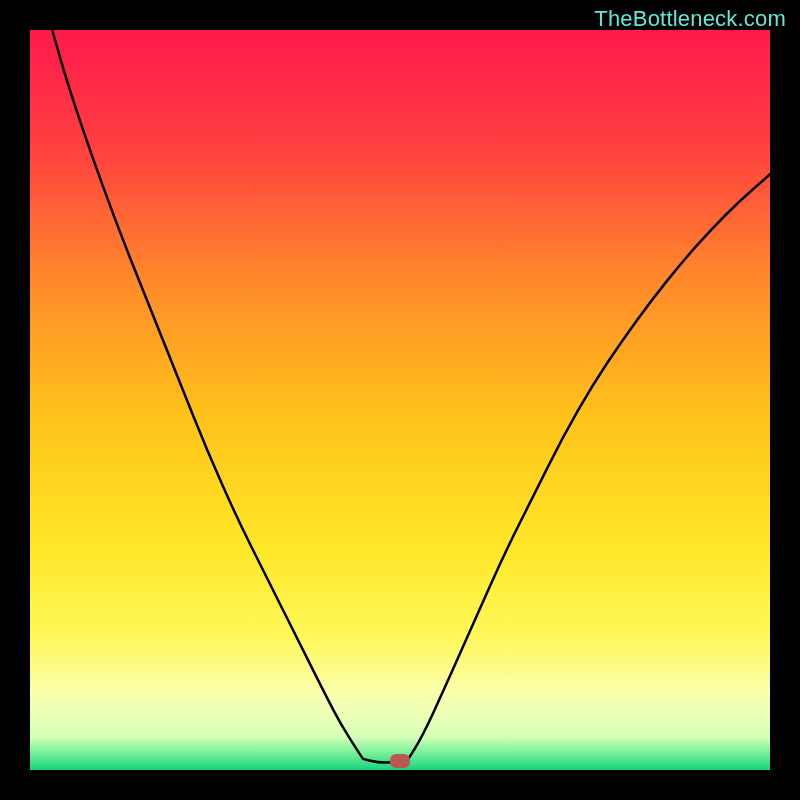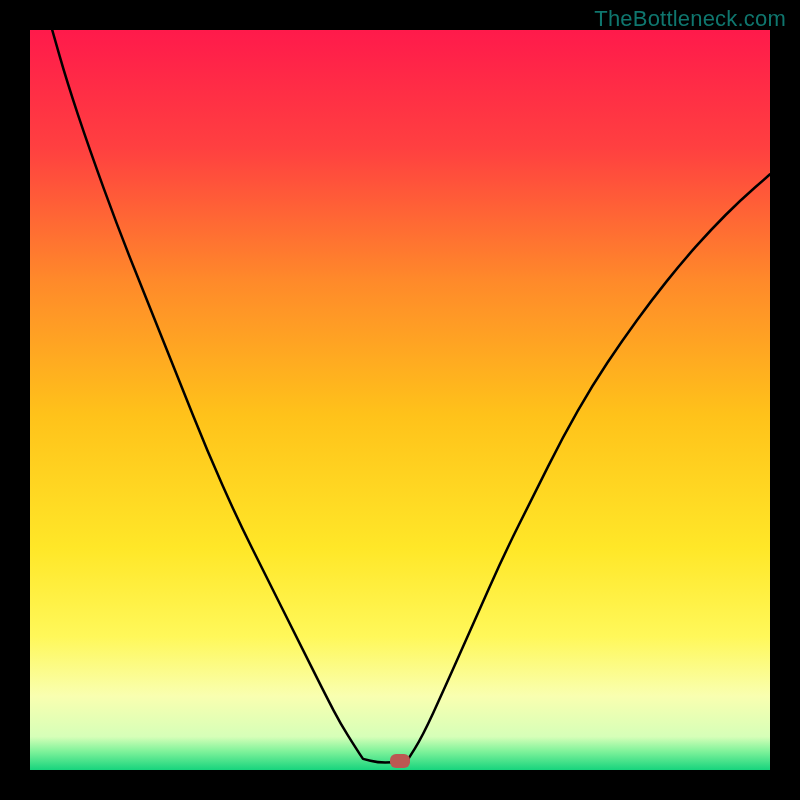--- a/index.html
+++ b/index.html
@@ -14,21 +14,21 @@
   .frame {
     position: relative;
     width: 800px;
     height: 800px;
     background: #000;
   }
   .watermark {
     position: absolute;
     top: 6px;
     right: 14px;
-    color: #0f766e;
+    color: #5eead4;
     font-size: 22px;
     font-weight: 500;
     letter-spacing: 0.2px;
     z-index: 10;
   }
   .plot {
     position: absolute;
     left: 30px;
     top: 30px;
     width: 740px;

